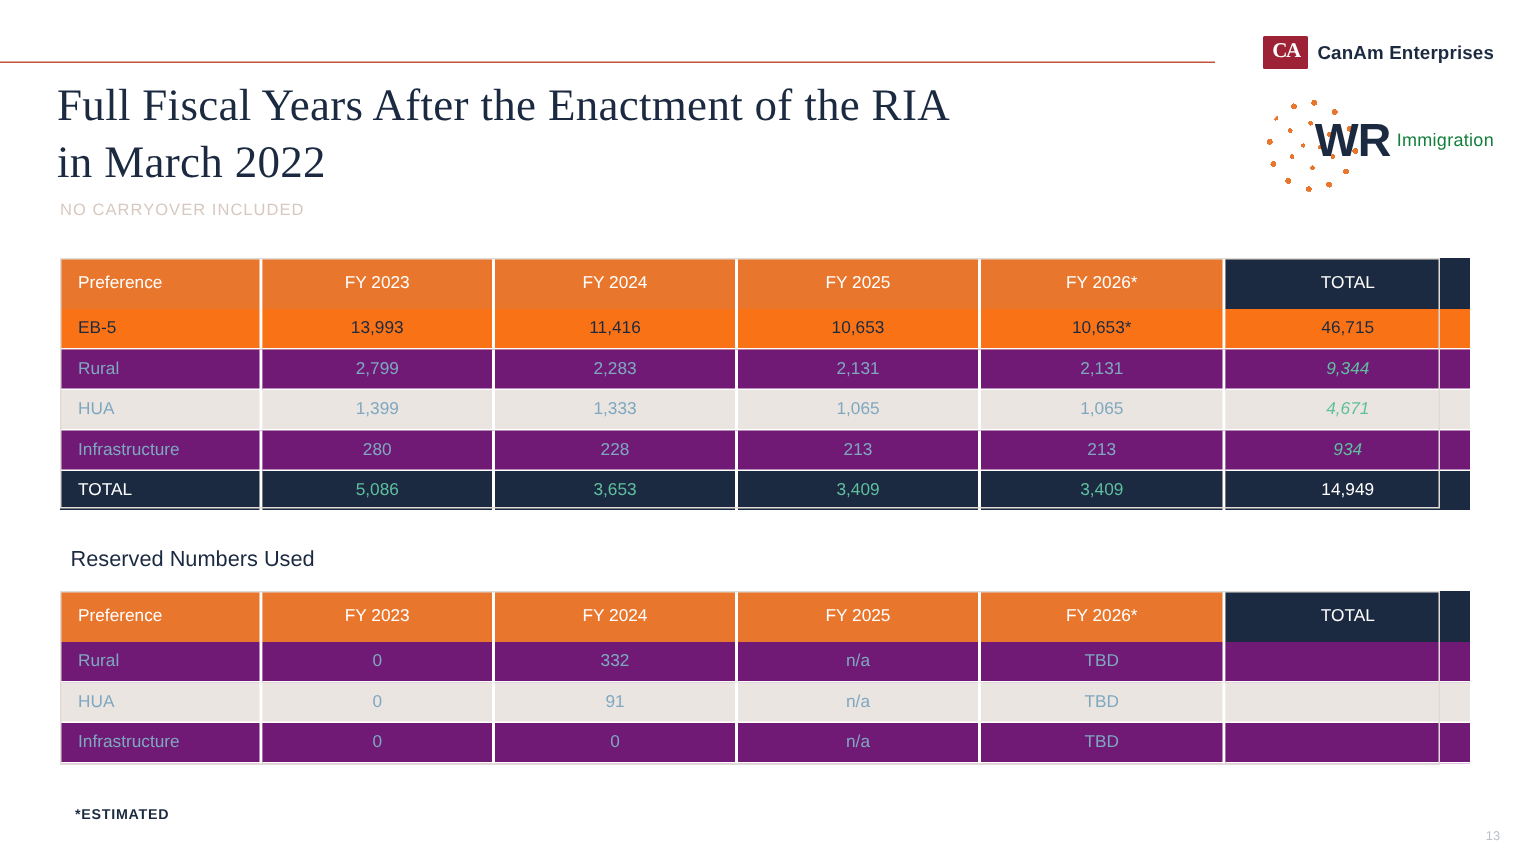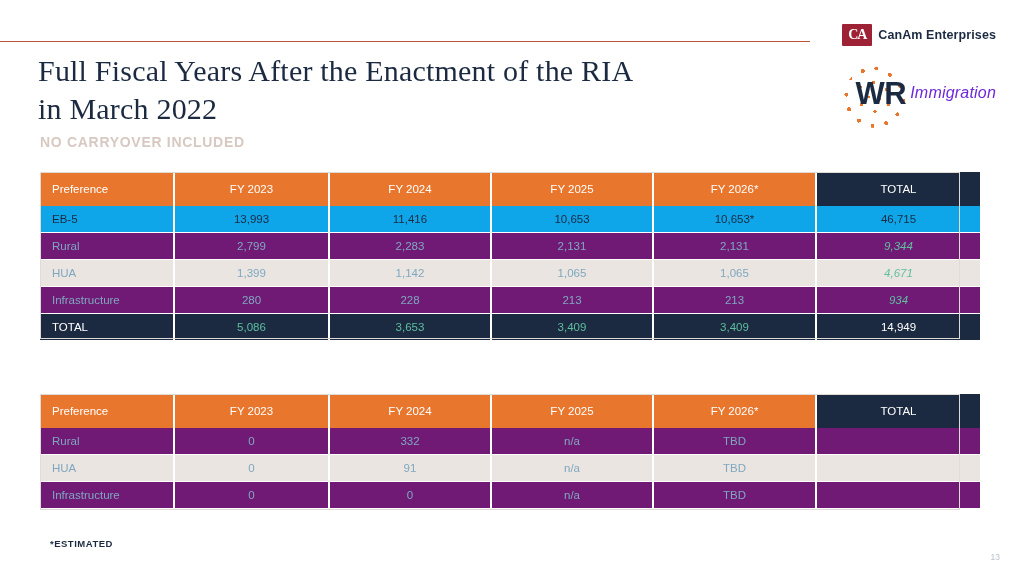--- a/index.html
+++ b/index.html
@@ -104,49 +104,48 @@
   }
   .wr-text {
     font-size: 31px;
     font-weight: bold;
     color: #1b2a41;
     letter-spacing: -0.5px;
     position: relative;
     z-index: 2;
   }
   .wr-imm {
-    font-size: 16px;
-    color: #6d28d9;
+    font-size: 12px;
+    color: #15803d;
     letter-spacing: .2px;
     position: relative;
     z-index: 2;
     padding-bottom: 2px;
-    font-style: italic;
   }
 
   
   .title {
     position: absolute;
     left: 38px;
     top: 52px;
     width: 620px;
     font-family: "Liberation Serif", serif;
     font-size: 30px;
     line-height: 1.28;
     color: #1b2a41;
     letter-spacing: .2px;
   }
   .subtitle {
     position: absolute;
     left: 40px;
     top: 134px;
-    font-size: 14px;
+    font-size: 11px;
     letter-spacing: .7px;
     color: #d7c9c1;
-    font-weight: 700;
+    font-weight: 400;
   }
 
   
   .table {
     position: absolute;
     border-collapse: separate;
     border-spacing: 0;
     table-layout: fixed;
   }
   .table td, .table th {
@@ -183,21 +182,21 @@
     text-align: left;
     padding-left: 12px;
   }
   .row td.total-col {
     background: #1b2a41;
     color: #ffffff;
     border-right: none;
   }
   .row.light td { background: #701a75; color: #7fa8c0; }
   .row.lighter td { background: #eae5e0; color: #7fa8c0; }
-  .row.white td { background: #0ea5e9; color: #1b2a41; }
+  .row.white td { background: #f97316; color: #1b2a41; }
   .row.dark td {
     background: #1b2a41;
     color: #ffffff;
     border-bottom: none;
   }
   .row.dark td.first { color: #ffffff; }
   .row td.total-col.italic {
     font-style: italic;
     color: #5fbf9f;
   }
@@ -290,21 +289,21 @@
           <td class="first">Rural</td>
           <td class="num">2,799</td>
           <td class="num">2,283</td>
           <td class="num">2,131</td>
           <td class="num">2,131</td>
           <td class="total-col italic">9,344</td>
         </tr>
         <tr class="row lighter">
           <td class="first">HUA</td>
           <td class="num">1,399</td>
-          <td class="num">1,142</td>
+          <td class="num">1,333</td>
           <td class="num">1,065</td>
           <td class="num">1,065</td>
           <td class="total-col italic">4,671</td>
         </tr>
         <tr class="row light">
           <td class="first">Infrastructure</td>
           <td class="num">280</td>
           <td class="num">228</td>
           <td class="num">213</td>
           <td class="num">213</td>
@@ -315,20 +314,21 @@
           <td class="num">5,086</td>
           <td class="num">3,653</td>
           <td class="num">3,409</td>
           <td class="num">3,409</td>
           <td class="total-col">14,949</td>
         </tr>
       </tbody>
   </table>
   <div class="table-outline" style="left:40px; top:172px; width:920px; height:167px;"></div>
 
+  <div class="section-label">Reserved Numbers Used</div>
 
   <table class="table" id="table2" style="left:40px; top:394px; width:920px;">
     <colgroup>
       <col style="width:135px">
       <col style="width:155px">
       <col style="width:162px">
       <col style="width:162px">
       <col style="width:163px">
       <col style="width:163px">
     </colgroup>

